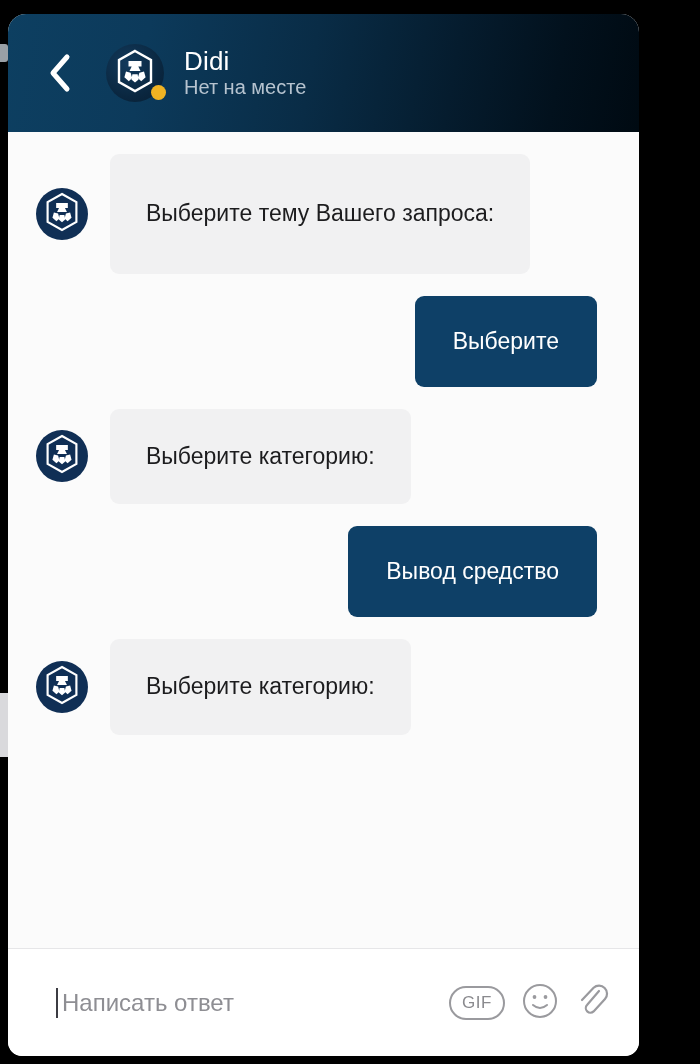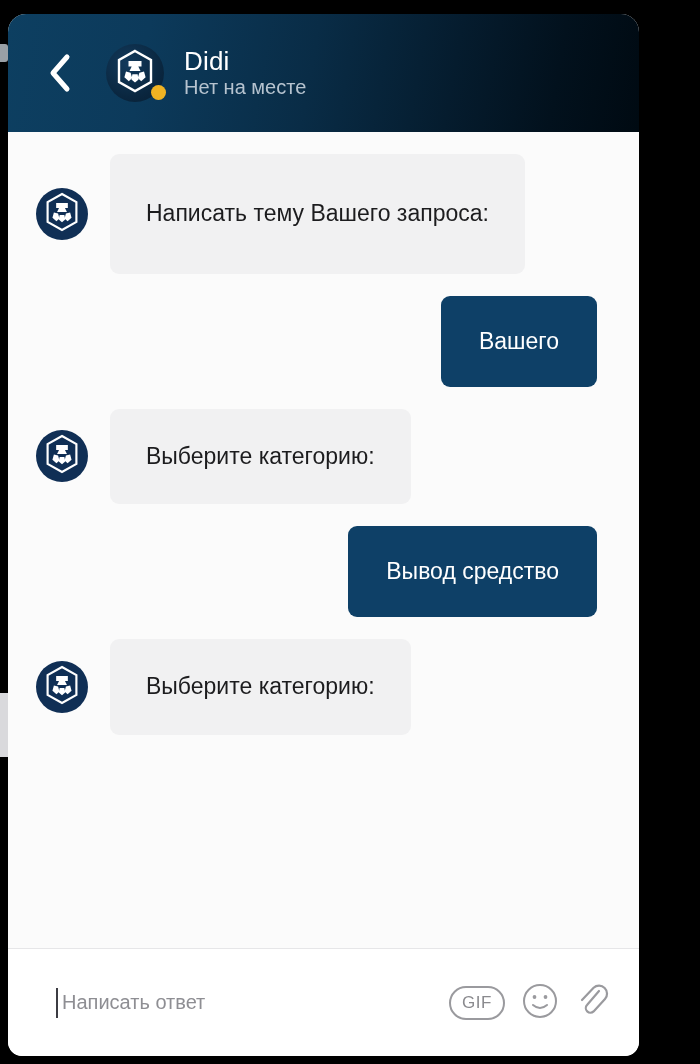--- a/index.html
+++ b/index.html
@@ -155,21 +155,21 @@
     border-top:1px solid #e6e6e8;
     display:flex;
     align-items:center;
     padding:0 30px 0 48px;
     border-radius:0 0 14px 14px;
   }
   .input-field {
     flex:1 1 auto;
     display:flex;
     align-items:center;
-    font-size:20px;
+    font-size:24px;
     color:#8e8e93;
   }
   .caret {
     display:inline-block;
     width:2px; height:30px;
     background:#3c3c43;
     margin-right:4px;
   }
   .input-actions {
     display:flex;
@@ -236,25 +236,25 @@
         <span>
           <svg width="36" height="40" viewBox="0 0 40 44">
             <path d="M20 2 L36 11 L36 33 L20 42 L4 33 L4 11 Z" fill="none" stroke="#ffffff" stroke-width="2.4"></path>
             <path d="M13.5 12 h13 v5.6 h-3.2 l2.2 4.4 h-11 l2.2 -4.4 h-3.2 Z" fill="#ffffff"></path>
             <path d="M11 22.5 l4.6 1.2 l1.6 5.4 l-3.4 3.2 l-4.4 -4 Z" fill="#ffffff"></path>
             <path d="M29 22.5 l-4.6 1.2 l-1.6 5.4 l3.4 3.2 l4.4 -4 Z" fill="#ffffff"></path>
             <path d="M17.4 25.2 h5.2 l1 5.2 l-3.6 3 l-3.6 -3 Z" fill="#ffffff"></path>
           </svg>
         </span>
       </div>
-      <div class="bubble in tall">Написать тему Вашего запроса:</div>
+      <div class="bubble in tall">Выберите тему Вашего запроса:</div>
     </div>
 
     <div class="row out">
-      <div class="bubble out">Вашего</div>
+      <div class="bubble out">Выберите</div>
     </div>
 
     <div class="row in">
       <div class="bot-avatar">
         <span>
           <svg width="36" height="40" viewBox="0 0 40 44">
             <path d="M20 2 L36 11 L36 33 L20 42 L4 33 L4 11 Z" fill="none" stroke="#ffffff" stroke-width="2.4"></path>
             <path d="M13.5 12 h13 v5.6 h-3.2 l2.2 4.4 h-11 l2.2 -4.4 h-3.2 Z" fill="#ffffff"></path>
             <path d="M11 22.5 l4.6 1.2 l1.6 5.4 l-3.4 3.2 l-4.4 -4 Z" fill="#ffffff"></path>
             <path d="M29 22.5 l-4.6 1.2 l-1.6 5.4 l3.4 3.2 l4.4 -4 Z" fill="#ffffff"></path>

